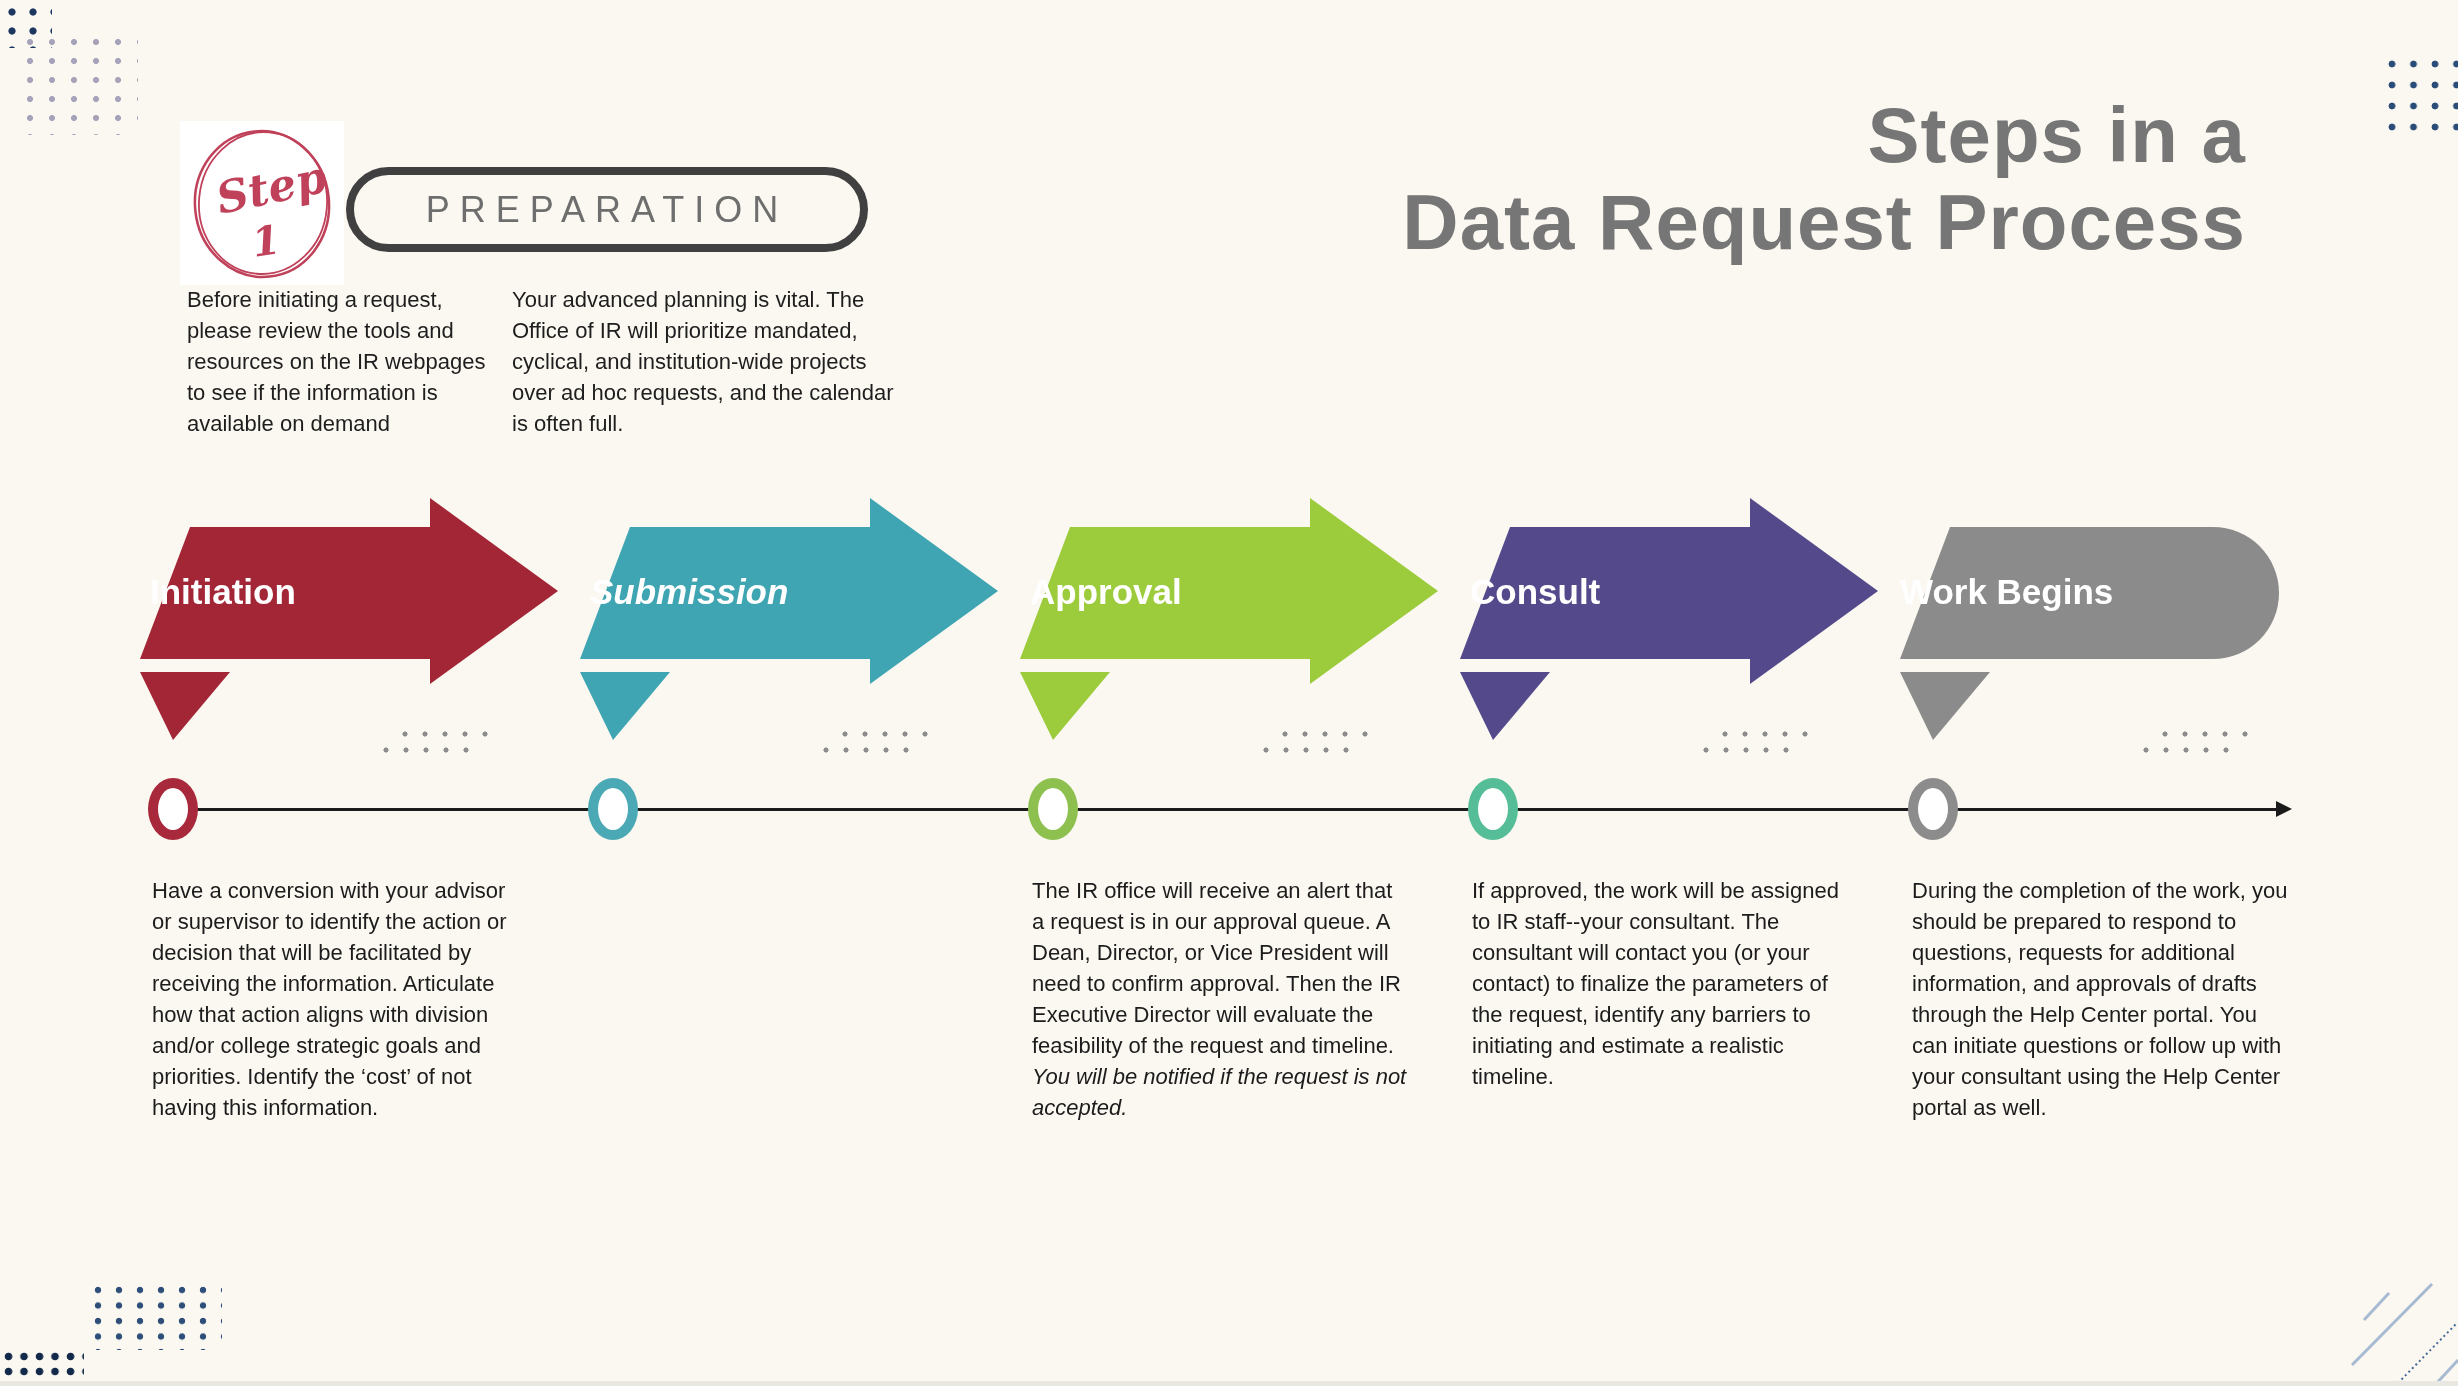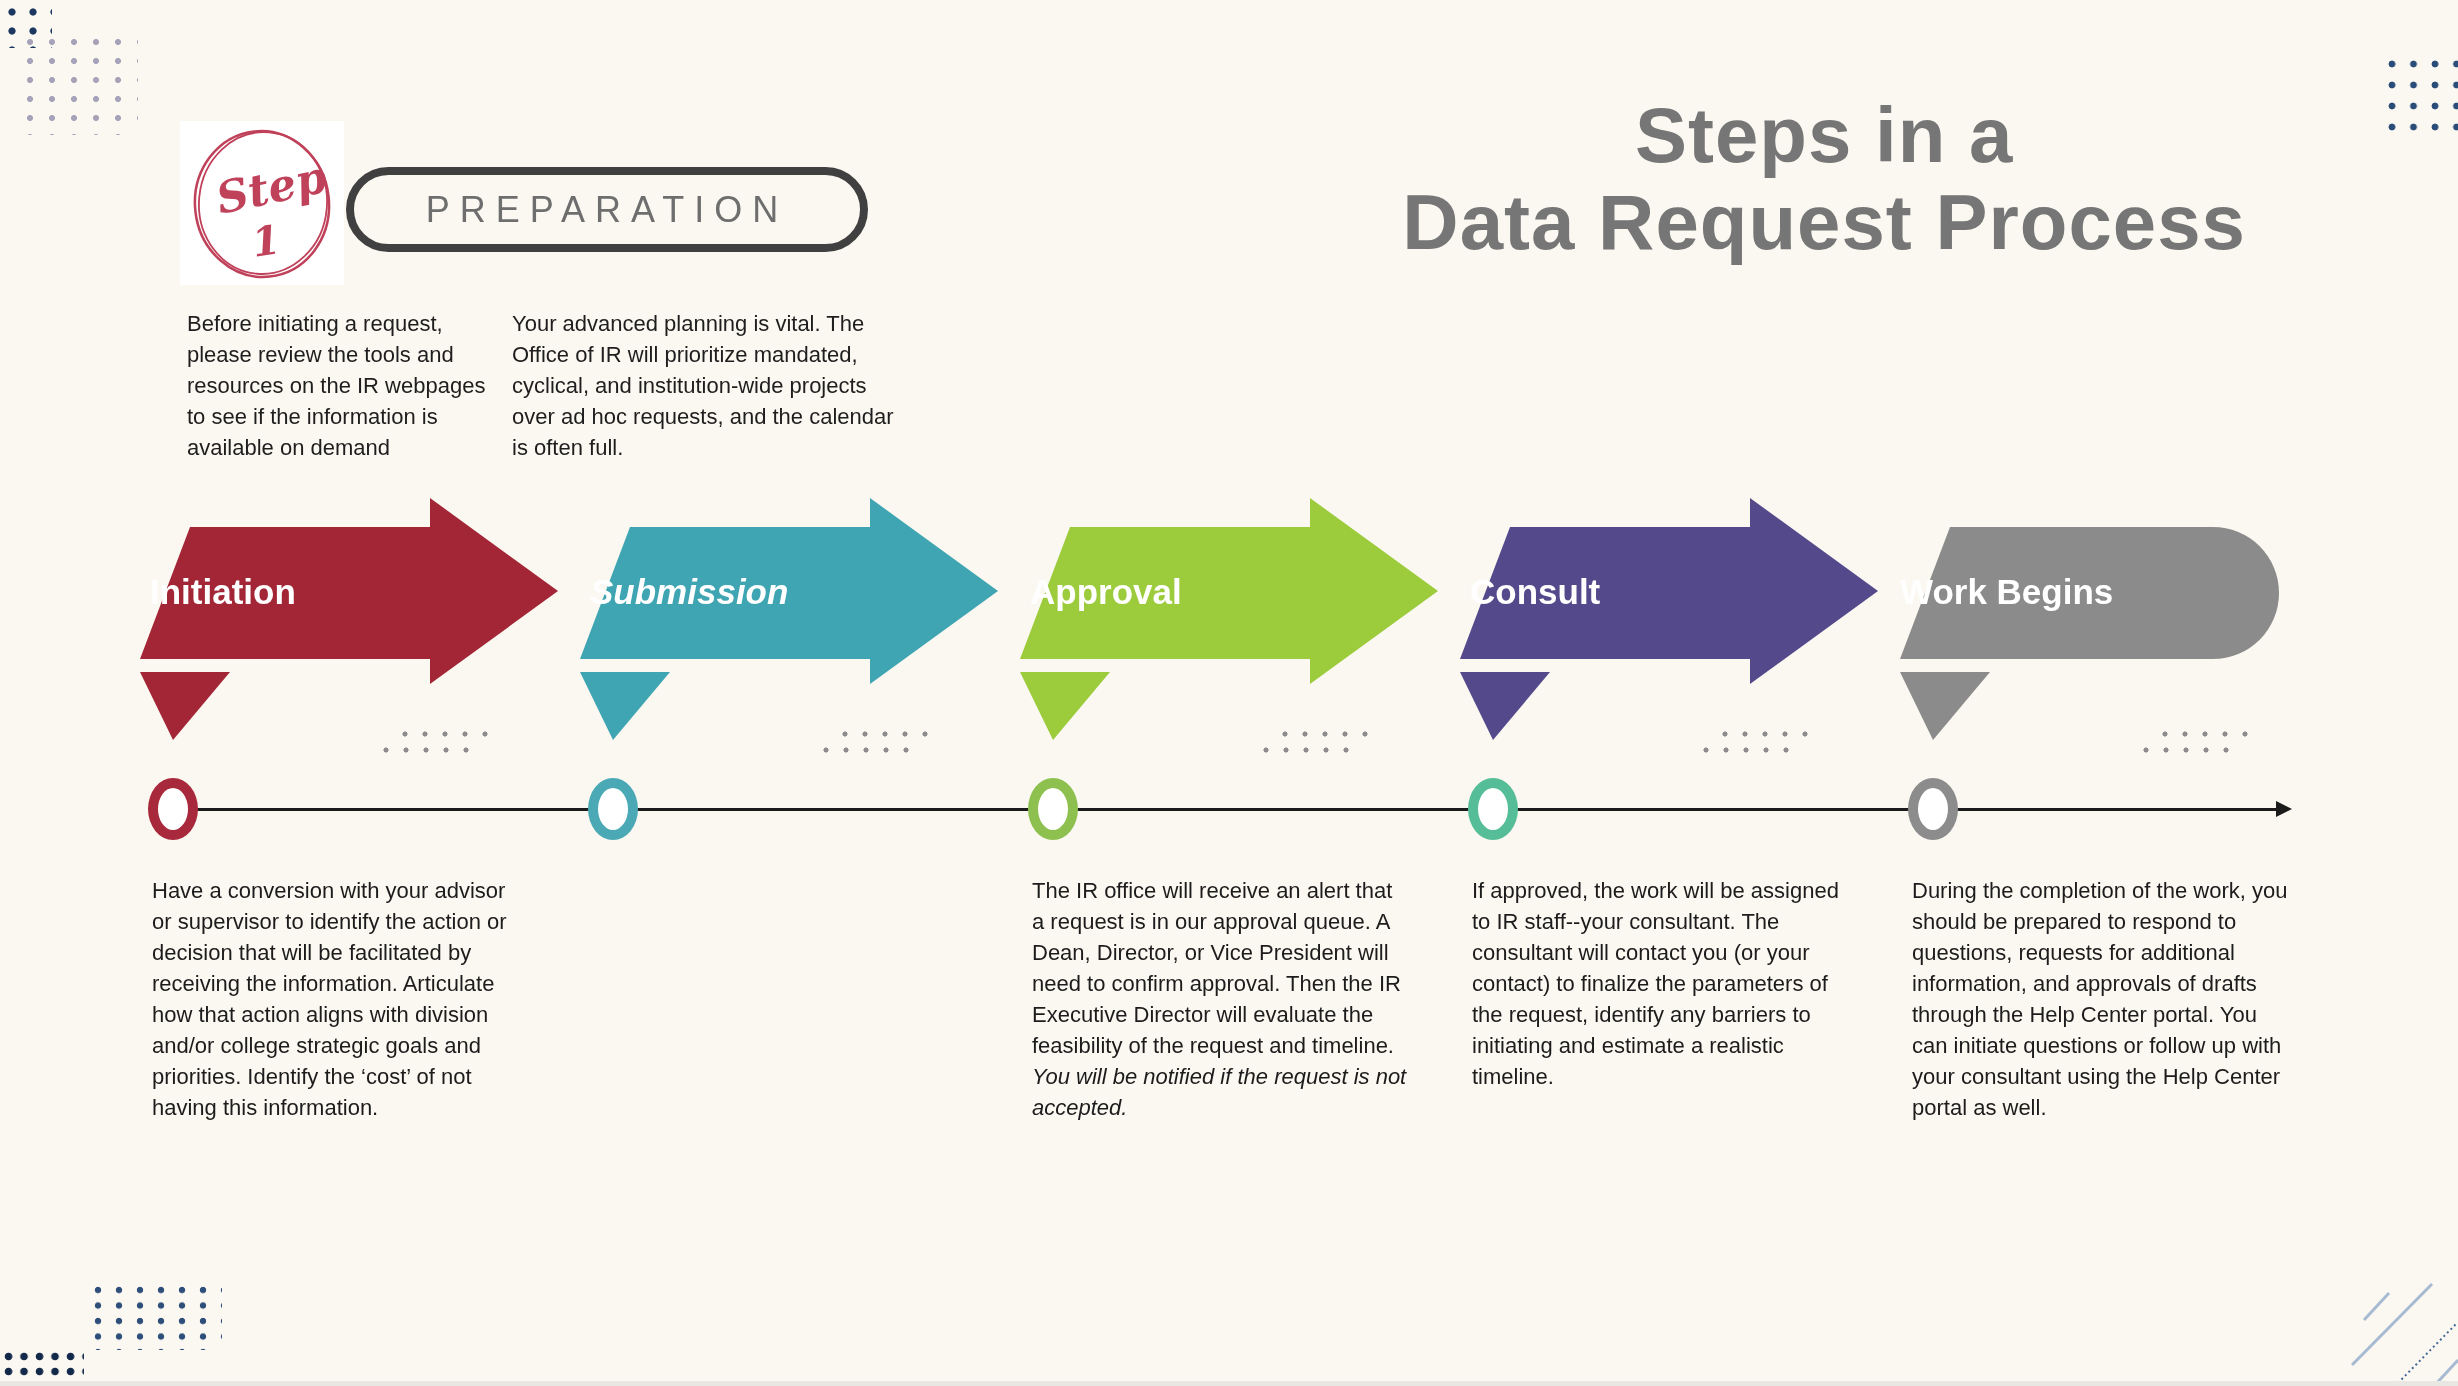--- a/index.html
+++ b/index.html
@@ -46,25 +46,25 @@
     font-size:44px; color:#C0415A; transform:rotate(-12deg); }
   .badge-num { position:absolute; left:36px; top:96px; width:100px; text-align:center;
     font-family:"DejaVu Serif", serif; font-style:italic; font-weight:bold;
     font-size:40px; color:#C0415A; transform:rotate(-8deg); }
 
   .stage-pill { left:346px; top:167px; width:522px; height:85px;
     border:8px solid #404040; border-radius:46px;
     display:flex; align-items:center; justify-content:center;
     font-size:36px; letter-spacing:10px; color:#6E6E6E; }
 
-  .intro { font-size:22px; line-height:31px; color:#1E1E1E;margin-top:24px; }
+  .intro { font-size:22px; line-height:31px; color:#1E1E1E; }
   .intro-left  { left:187px; top:284px; width:308px; }
   .intro-right { left:512px; top:284px; width:402px; }
 
-  .page-title { right:212px; top:92px; text-align:center;
+  .page-title { right:212px; top:92px; text-align:right;
     font-size:78px; font-weight:bold; color:#767676; line-height:87px; letter-spacing:1px; }
 
   
   .step { position:absolute; top:0; width:440px; height:1386px; }
   .s1 { left:140px; } .s2 { left:580px;font-style:italic; } .s3 { left:1020px; } .s4 { left:1460px; } .s5 { left:1900px; }
   .arrow-svg { position:absolute; left:0; top:498px; }
   .step-label { position:absolute; left:10px; top:570px; width:290px; text-align:left;
     color:#ffffff; font-size:35px; font-weight:bold; line-height:44px; }
   .step-label-wide { left:0; width:350px; }
   .pointer-svg { position:absolute; left:0; top:672px; }

